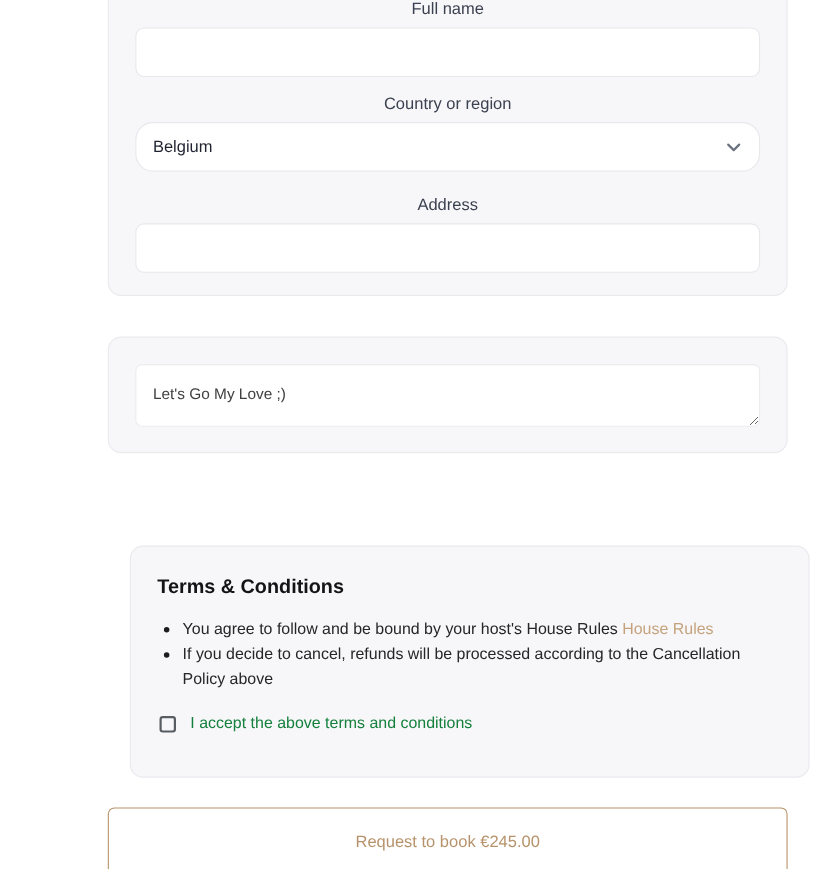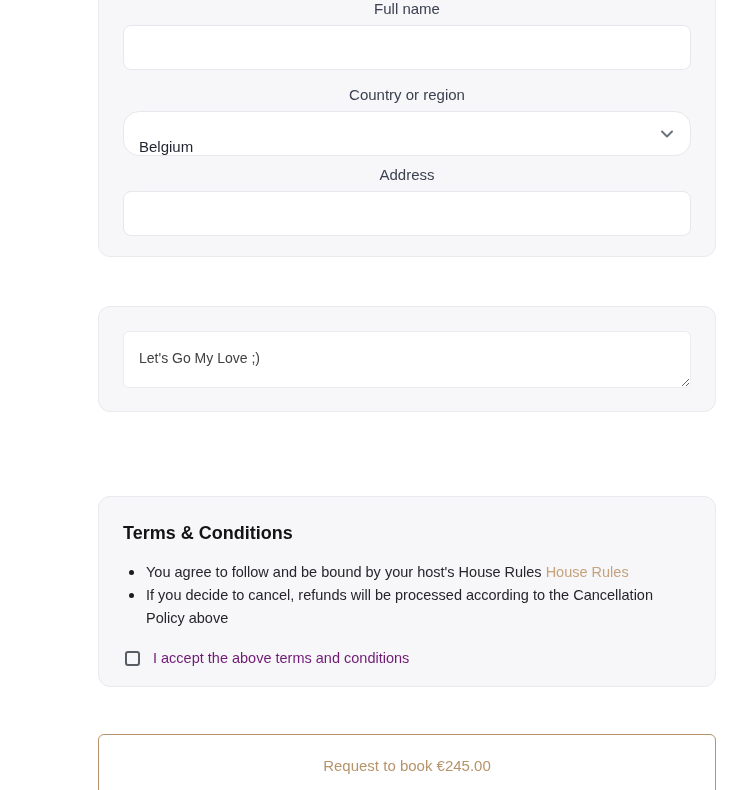--- a/index.html
+++ b/index.html
@@ -14,21 +14,21 @@
   .card {
     position: absolute;
     left: 98px;
     width: 618px;
     background: #f7f7f9;
     border: 1px solid #e9e9ee;
     border-radius: 12px;
   }
   .card-guest   { top: -26px; padding: 24px 24px 20px; }
   .card-message { top: 306px; padding: 24px 24px 23px; }
-  .card-terms   { top: 496px; padding: 25px 24px 20px; }
+  .card-terms   { top: 496px; padding: 25px 24px 40px; margin-left: 20px; }
 
   .field-label {
     display: block;
     font-size: 15px;
     line-height: 20px;
     color: #3b4150;
     margin-bottom: 6px;
     text-align: center;
   }
   .text-input {
@@ -43,28 +43,28 @@
     color: #1c1c1e;
     padding: 0 15px;
     outline: none;
     margin-bottom: 15px;
   }
   .text-input:last-child { margin-bottom: 0; }
 
   .select-box {
     position: relative;
     display: flex;
-    align-items: flex-end;
+    align-items: center;
     width: 100%;
     height: 45px;
     background: #ffffff;
     border: 1px solid #e8e8ec;
     border-radius: 16px;
     padding: 0 15px;
-    margin-bottom: 9px;
+    margin-bottom: 21px;
     cursor: pointer;
   }
   .select-value { font-size: 15px; color: #1f2430; }
   .chevron { position: absolute; right: 14px; top: 13px; }
 
   .message-heading {
     display: flex;
     align-items: center;
     gap: 8px;
     font-size: 16px;
@@ -109,21 +109,21 @@
   .accept-row { display: flex; align-items: center; }
   .checkbox {
     flex: 0 0 auto;
     width: 15px; height: 15px;
     border: 2px solid #585c63;
     border-radius: 3px;
     background: #f7f7f9;
     margin: 0 13px 0 2px;
     cursor: pointer;
   }
-  .accept-label { font-size: 14.5px; color: #701a75; }
+  .accept-label { font-size: 14.5px; color: #15803d; }
 
   .cta-button {
     position: absolute;
     left: 98px;
     top: 734px;
     width: 618px;
     height: 62px;
     background: #ffffff;
     border: 1px solid #b7936b;
     border-radius: 6px;

